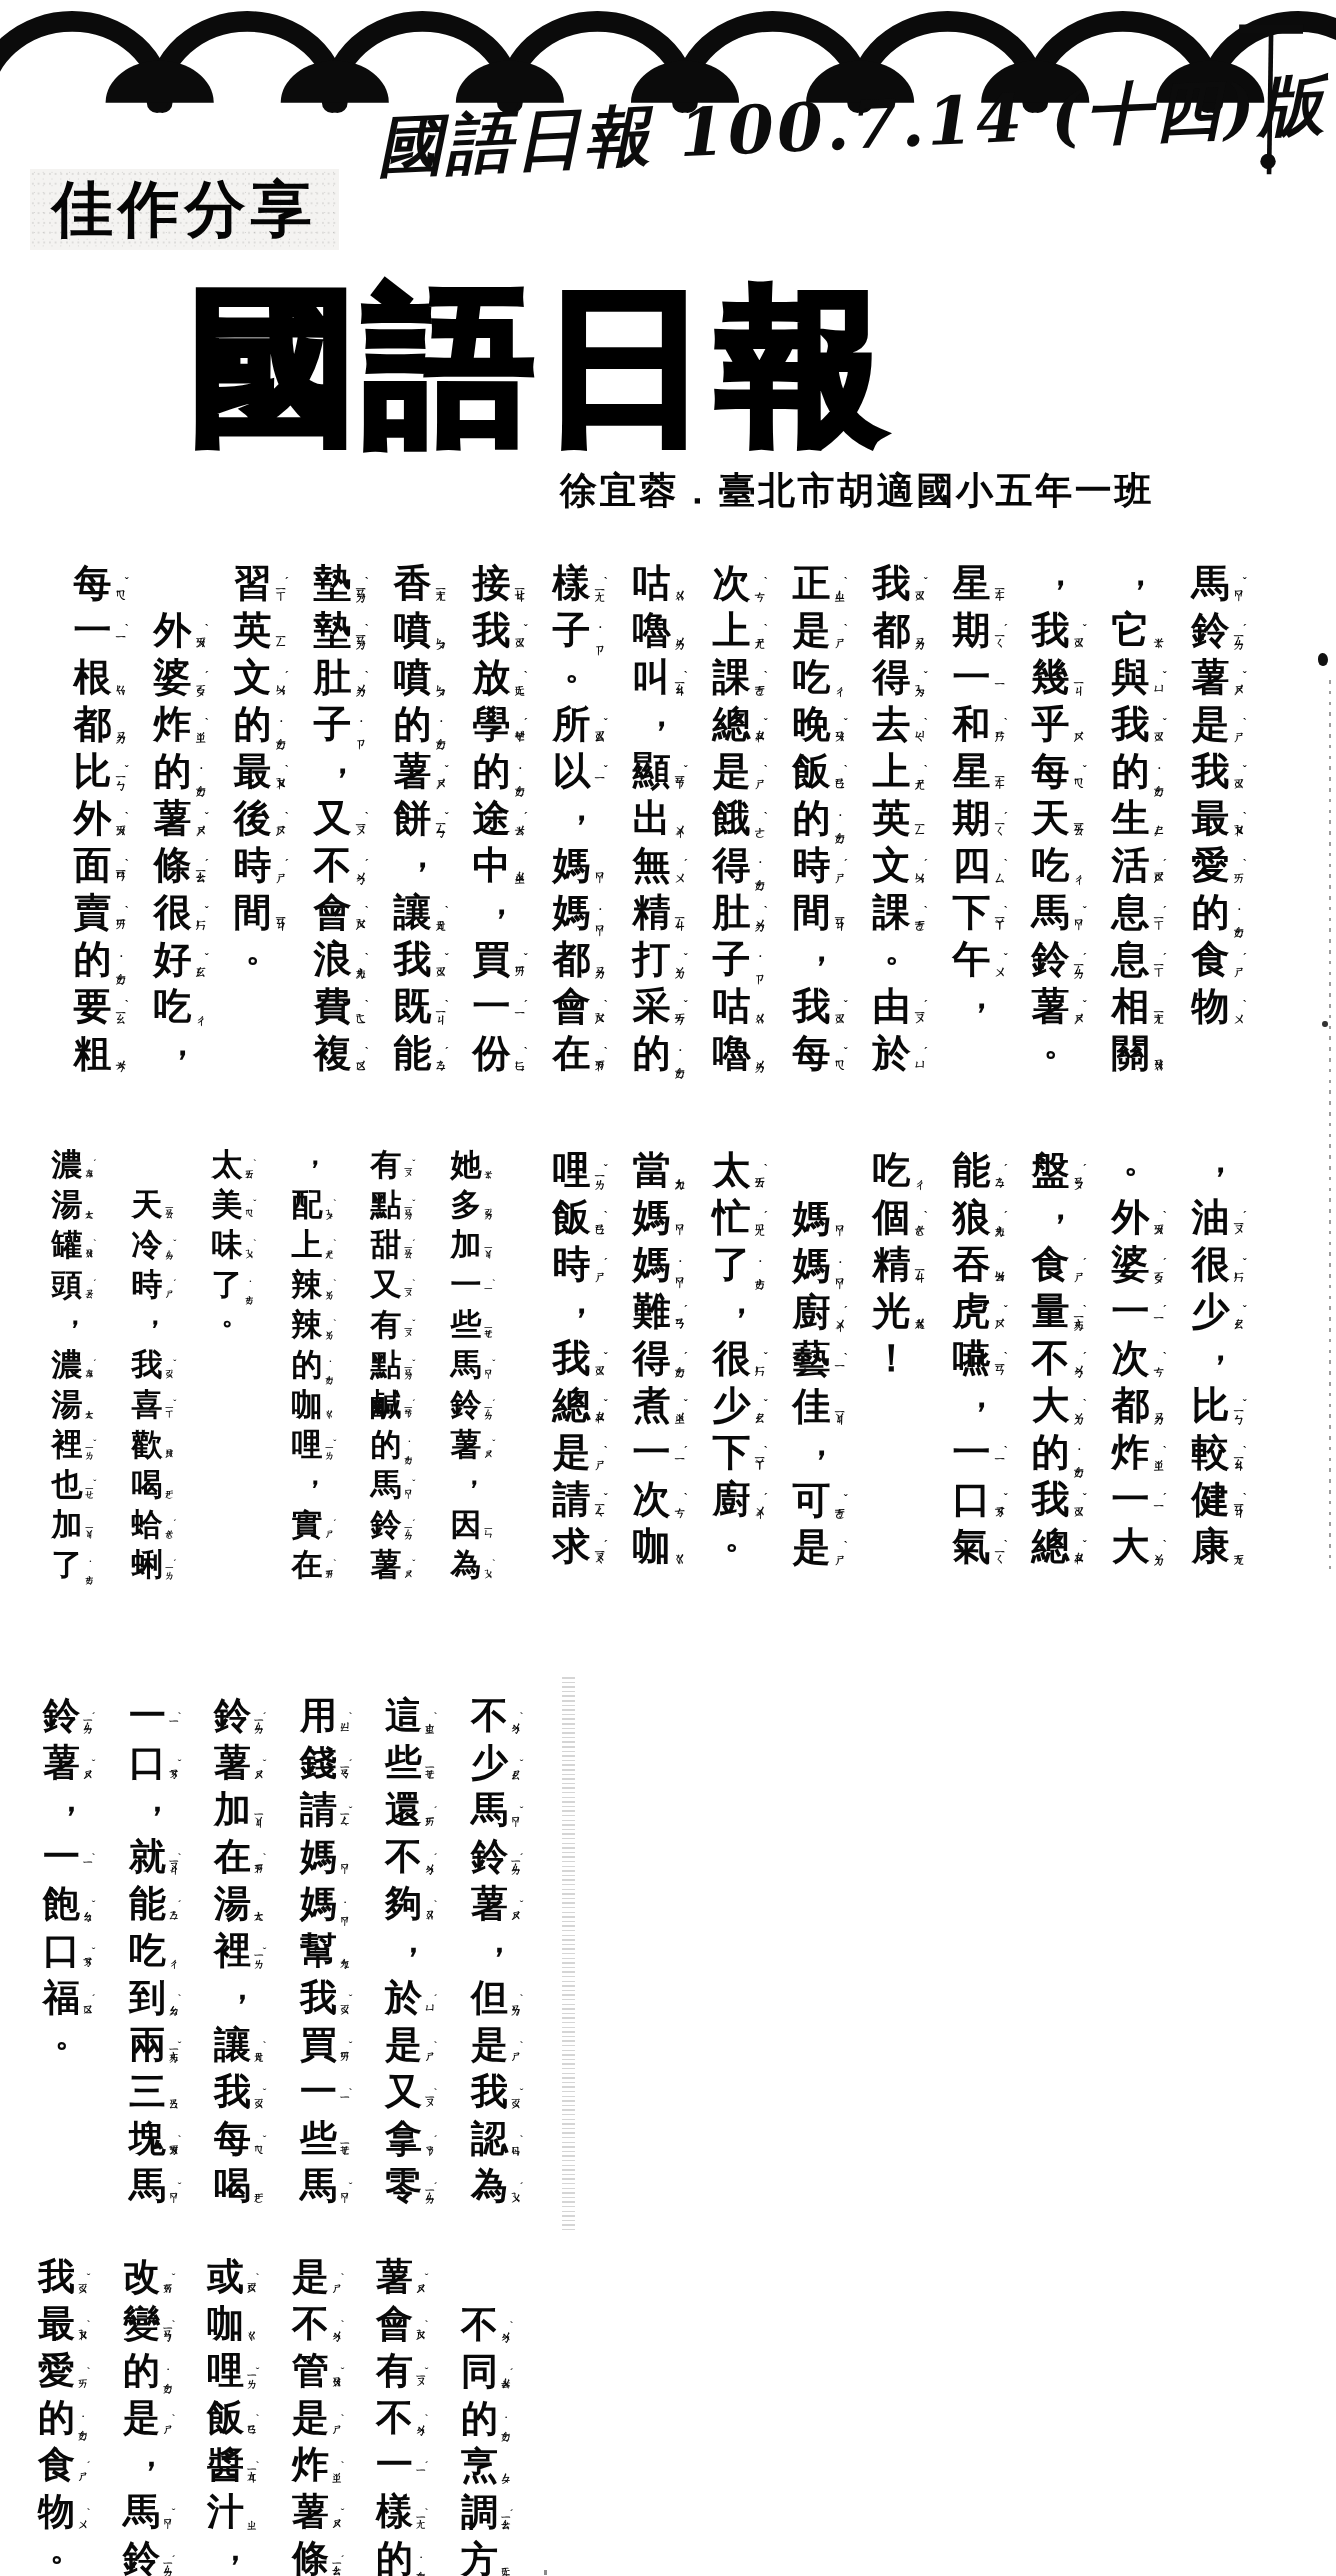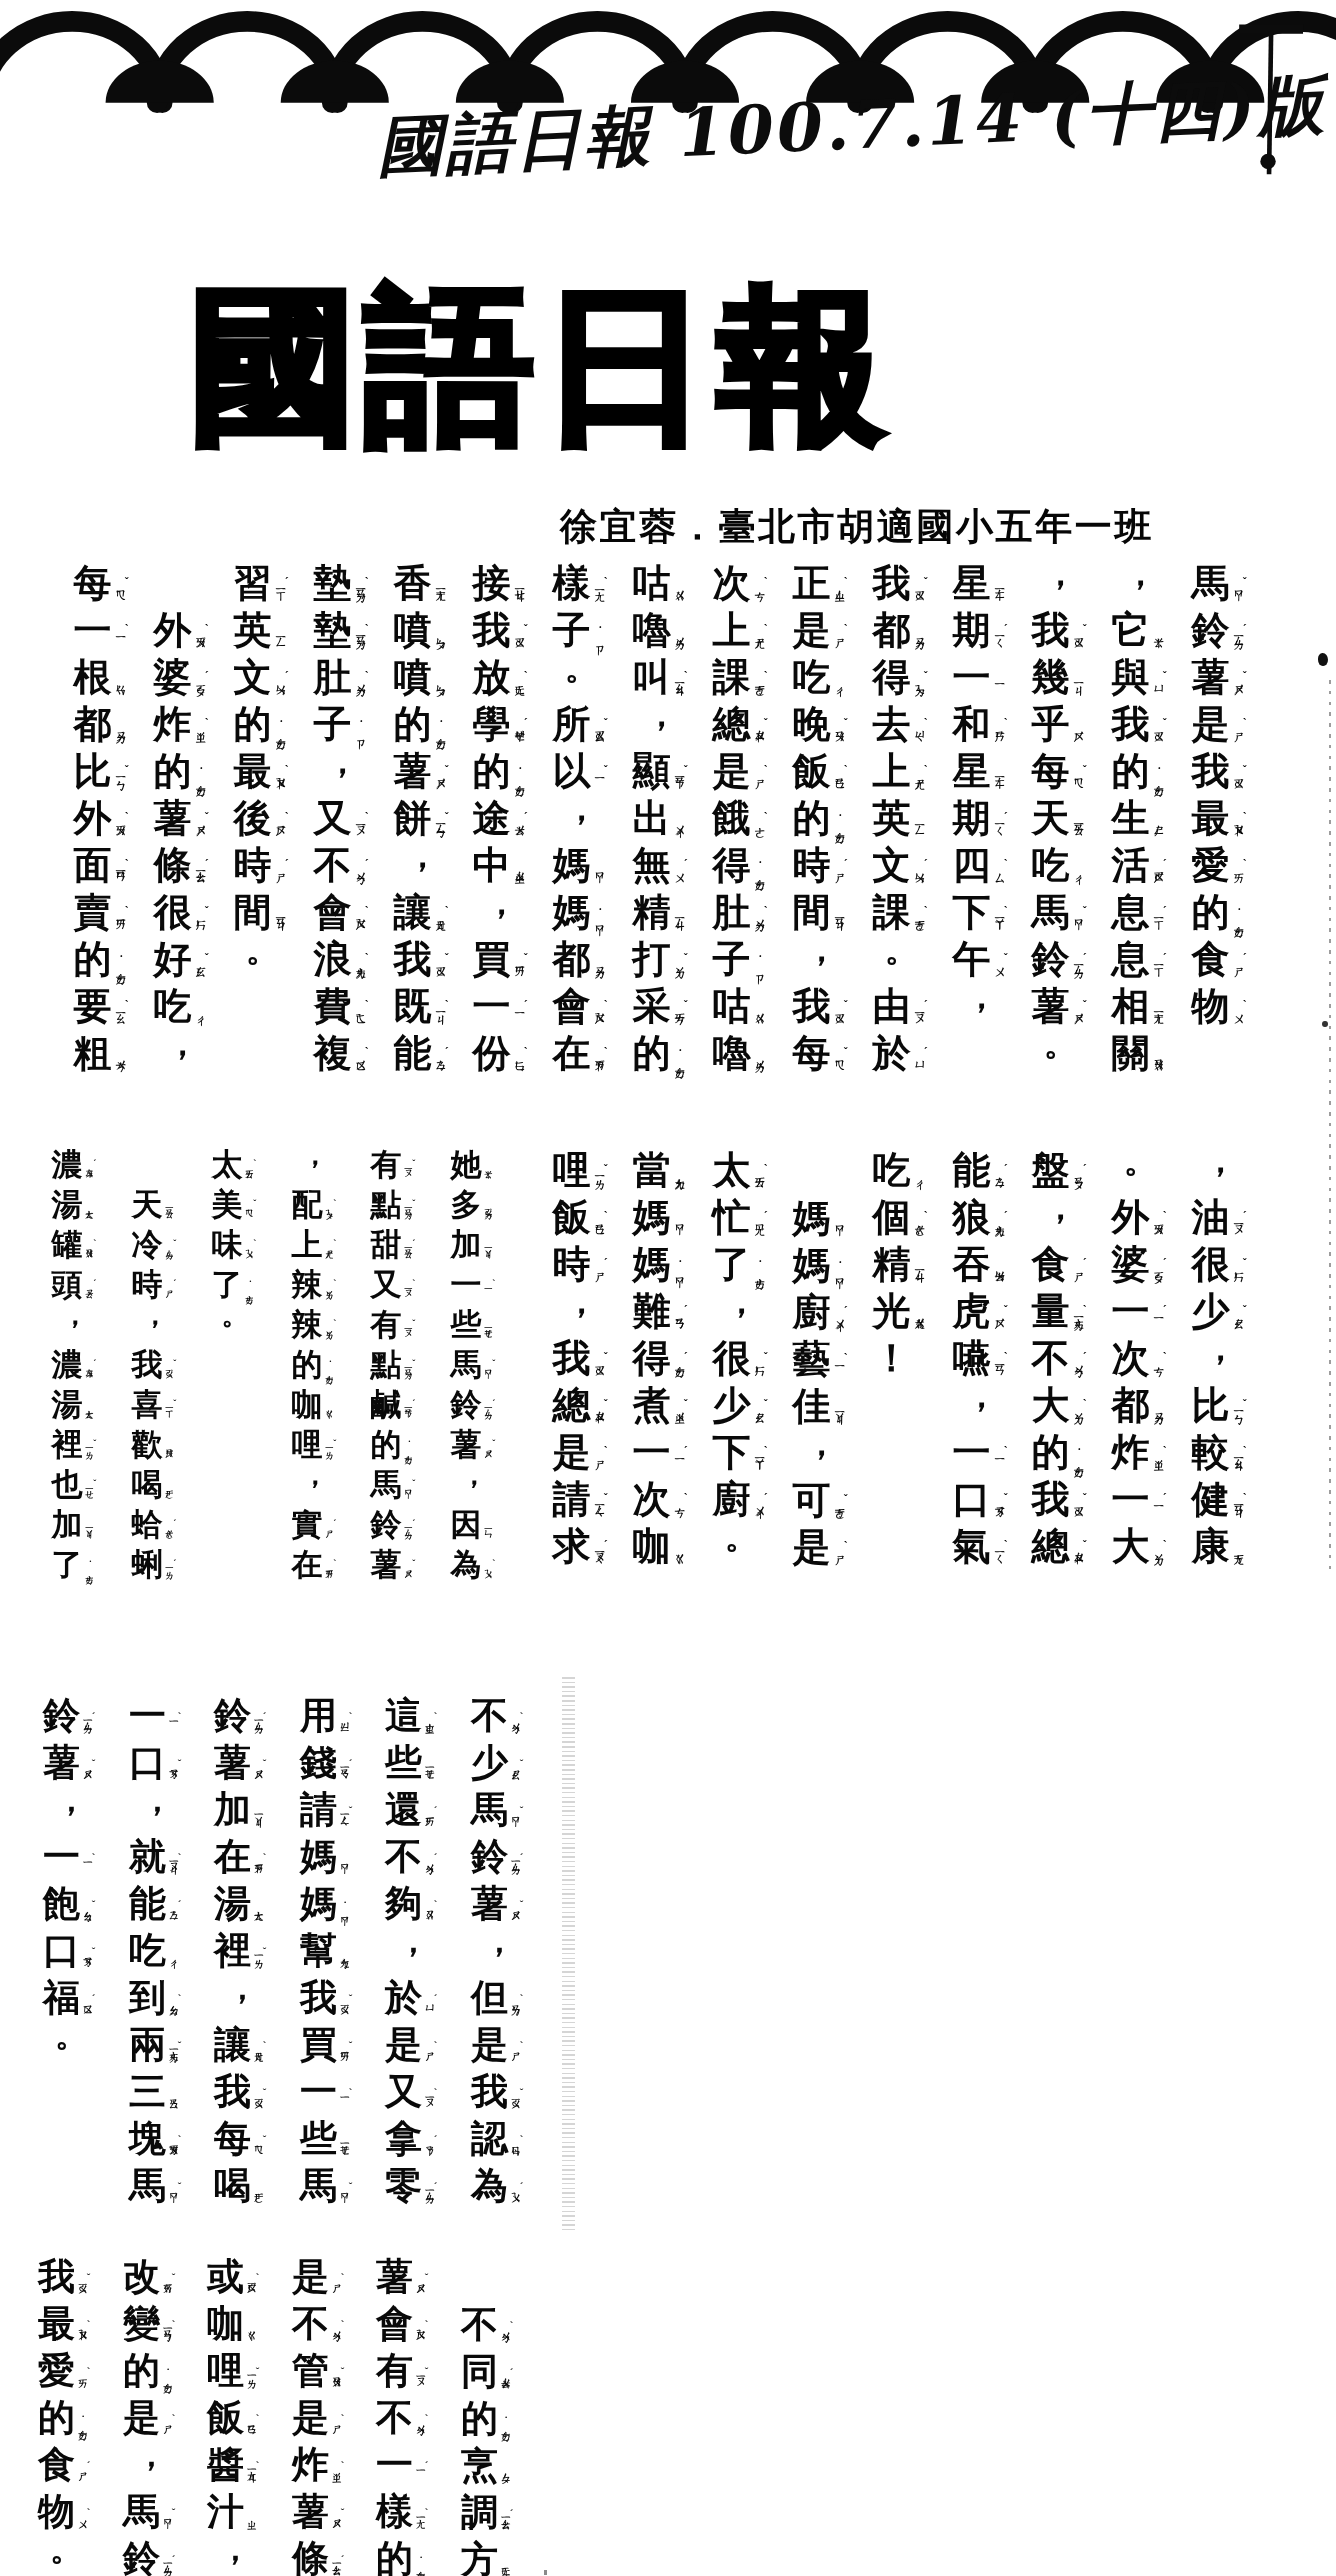--- a/index.html
+++ b/index.html
@@ -28,21 +28,21 @@
     font-style:italic;font-weight:bold;font-size:66px;letter-spacing:3.1px;
     transform:rotate(-2.6deg);transform-origin:left bottom;color:#0c0c0c;
   }
   .title{
     position:absolute;left:189px;top:282px;margin:0;white-space:nowrap;
     font-family:"Liberation Sans","DejaVu Sans",sans-serif;
     font-weight:bold;font-size:168px;line-height:1;letter-spacing:8.2px;
     -webkit-text-stroke:6.7px #000;color:#000;
   }
   .byline{
-    position:absolute;left:560px;top:502px;white-space:nowrap;
+    position:absolute;left:560px;top:466px;white-space:nowrap;
     font-family:"Liberation Sans","DejaVu Sans",sans-serif;
     font-weight:bold;font-size:37px;letter-spacing:2.6px;color:#060606;
   }
   
   #article{position:absolute;left:0;top:0;width:100%;height:100%;}
   .vcol{position:absolute;display:flex;flex-direction:column;width:calc(var(--cw) + 24px);}
   .cell{position:relative;width:var(--cw);height:var(--cell);
         display:flex;align-items:center;justify-content:center;}
   .cell .c{font-size:var(--fs);line-height:1;font-weight:bold;color:#090909;}
   .cell.pu .c{transform:translate(30%,-28%);font-size:calc(var(--fs)*0.88);}
@@ -87,20 +87,23 @@
       <path d="M1905,186 A105,82 0 0 1 2115,186 Z"></path>
       <path d="M2245,186 A105,82 0 0 1 2455,186 Z"></path>
     </g>
     <g stroke="#0c0c0c">
       <rect x="2406" y="34" width="124" height="18" fill="#0c0c0c" stroke="none"></rect>
       <line x1="2468" y1="48" x2="2464" y2="325" stroke-width="9"></line>
       <circle cx="2462" cy="300" r="15" fill="#0c0c0c" stroke="none"></circle>
     </g>
   </svg>
 
+  <div class="corner-label">
+    <span>佳作分享</span>
+  </div>
 
   <div class="handwriting">國語日報 100.7.14 (十四)版</div>
 
   <h1 class="title">國語日報</h1>
 
   <div class="byline">徐宜蓉．臺北市胡適國小五年一班</div>
 
   <div id="article">
       <div class="vcol" style="left: 1189px; top: 559px; --cw: 43px; --cell: 47px; --fs: 38px; --zs: 12.4px;">
         <div class="cell">

